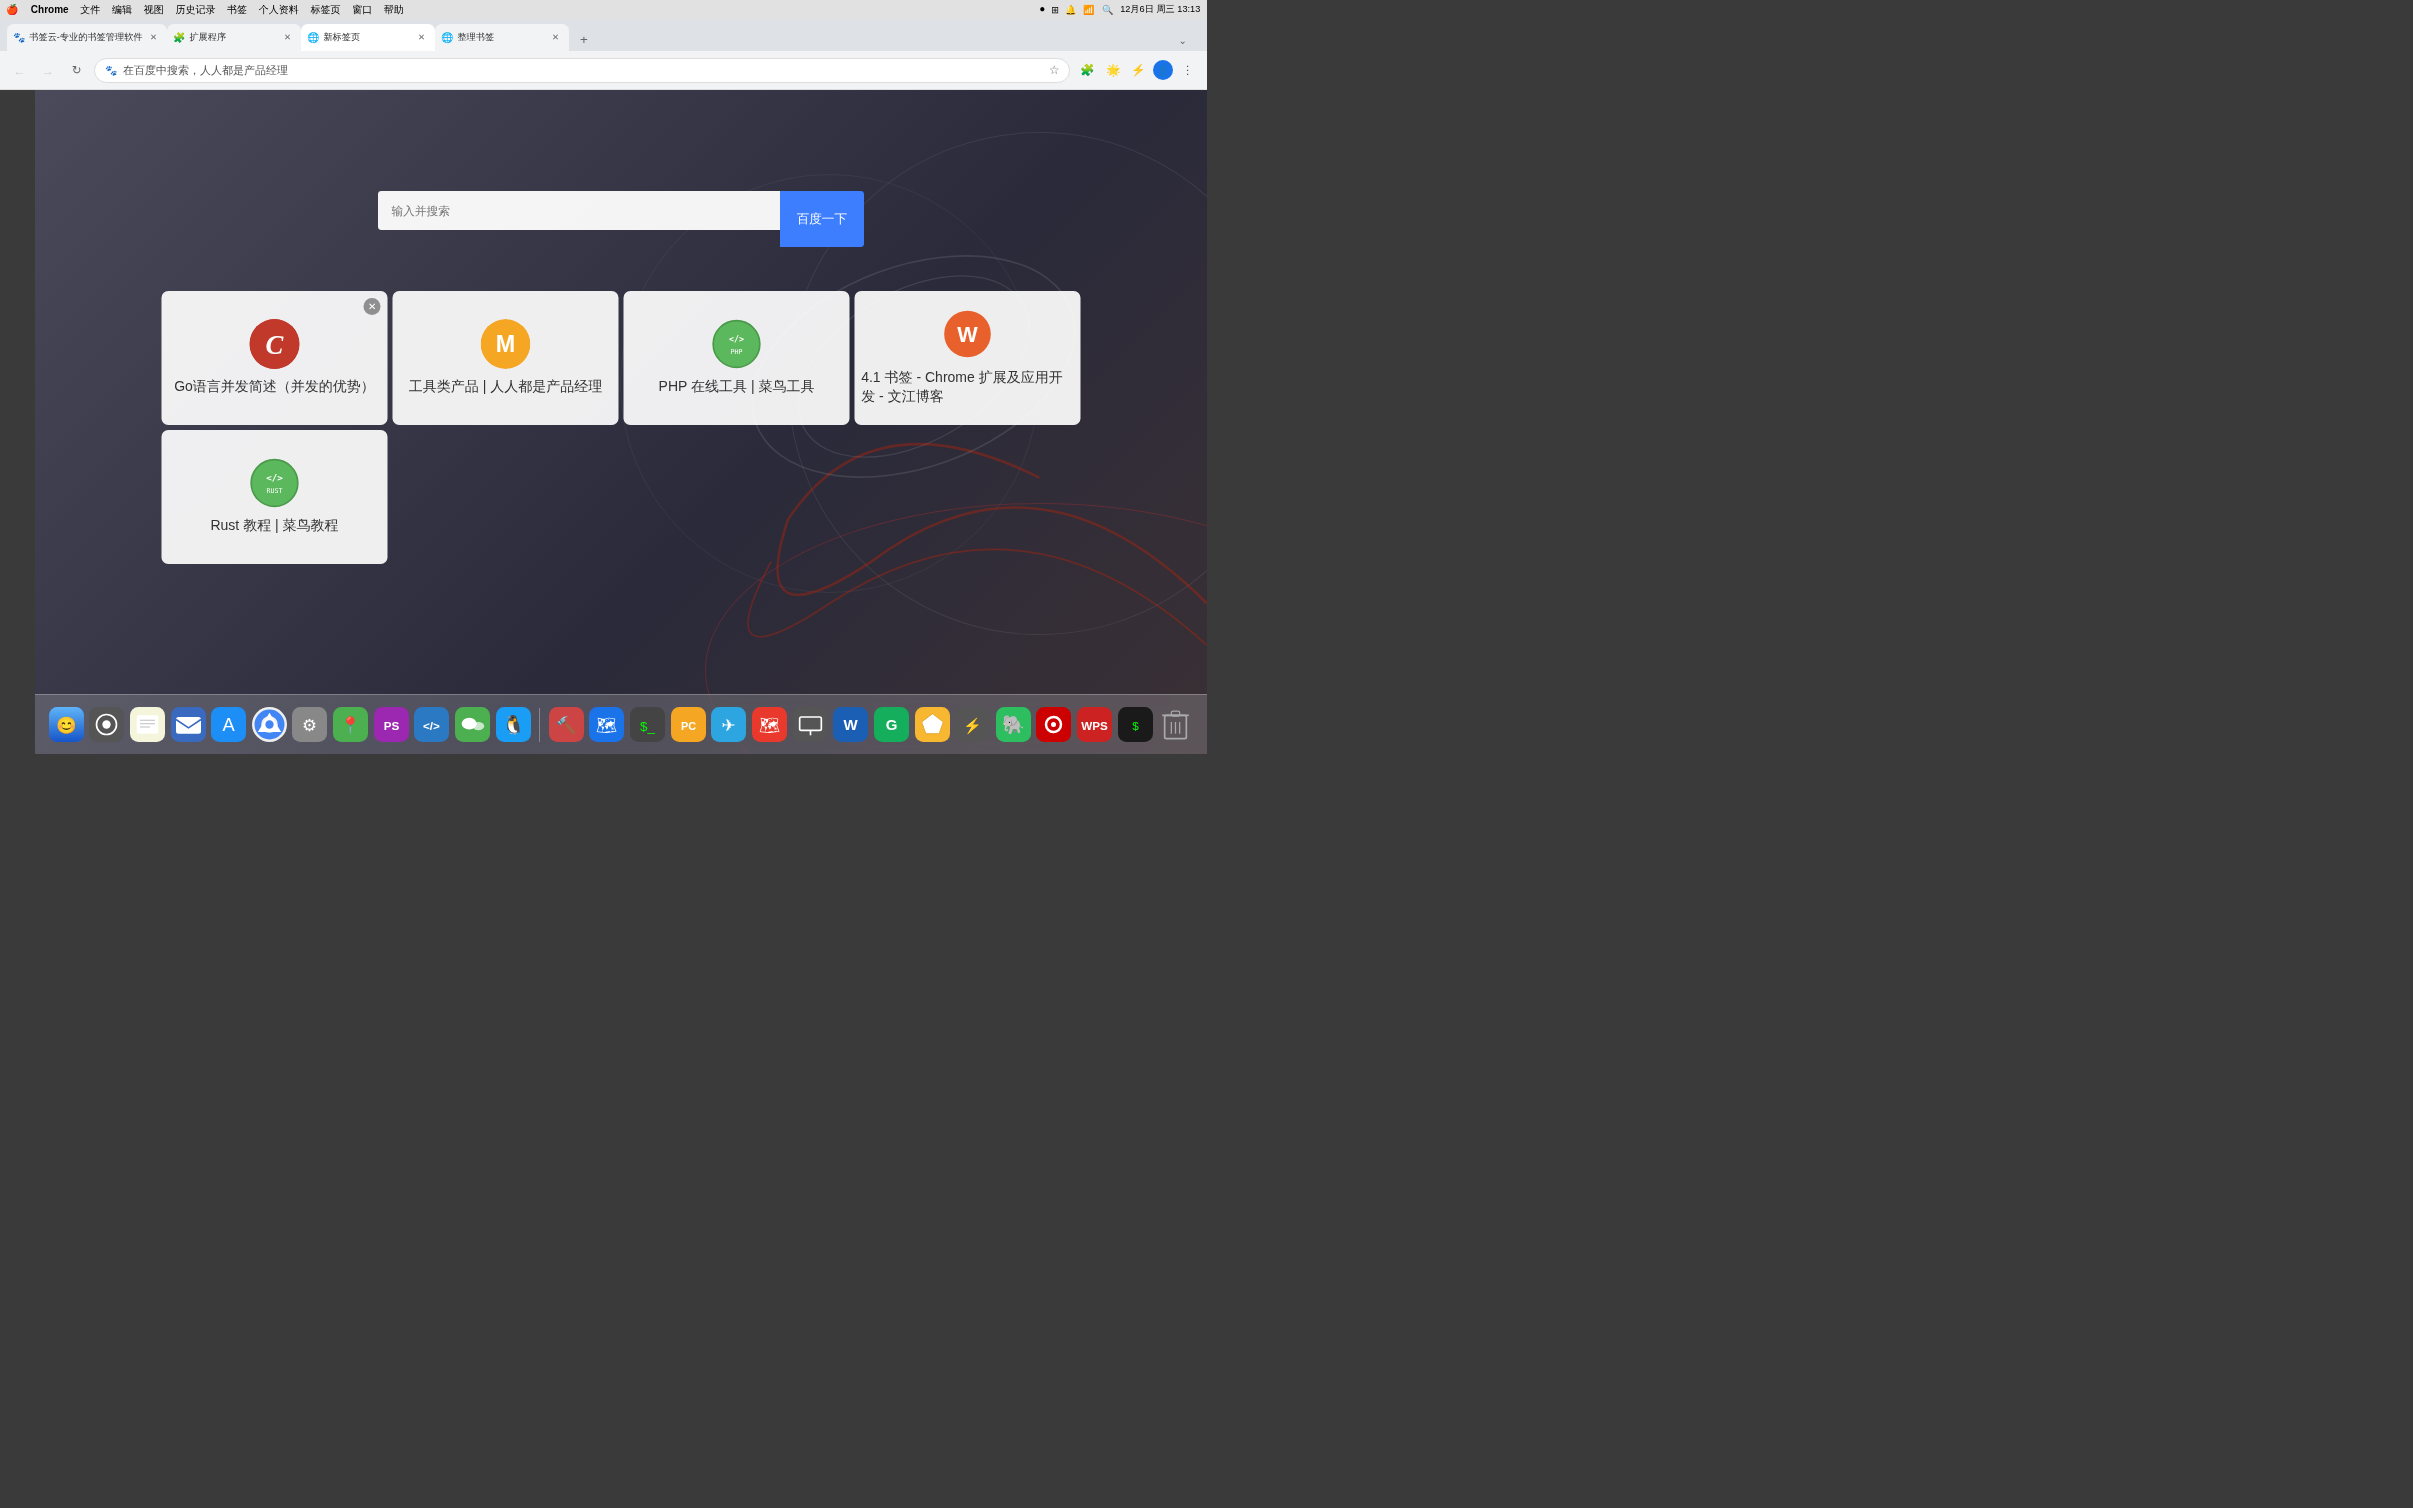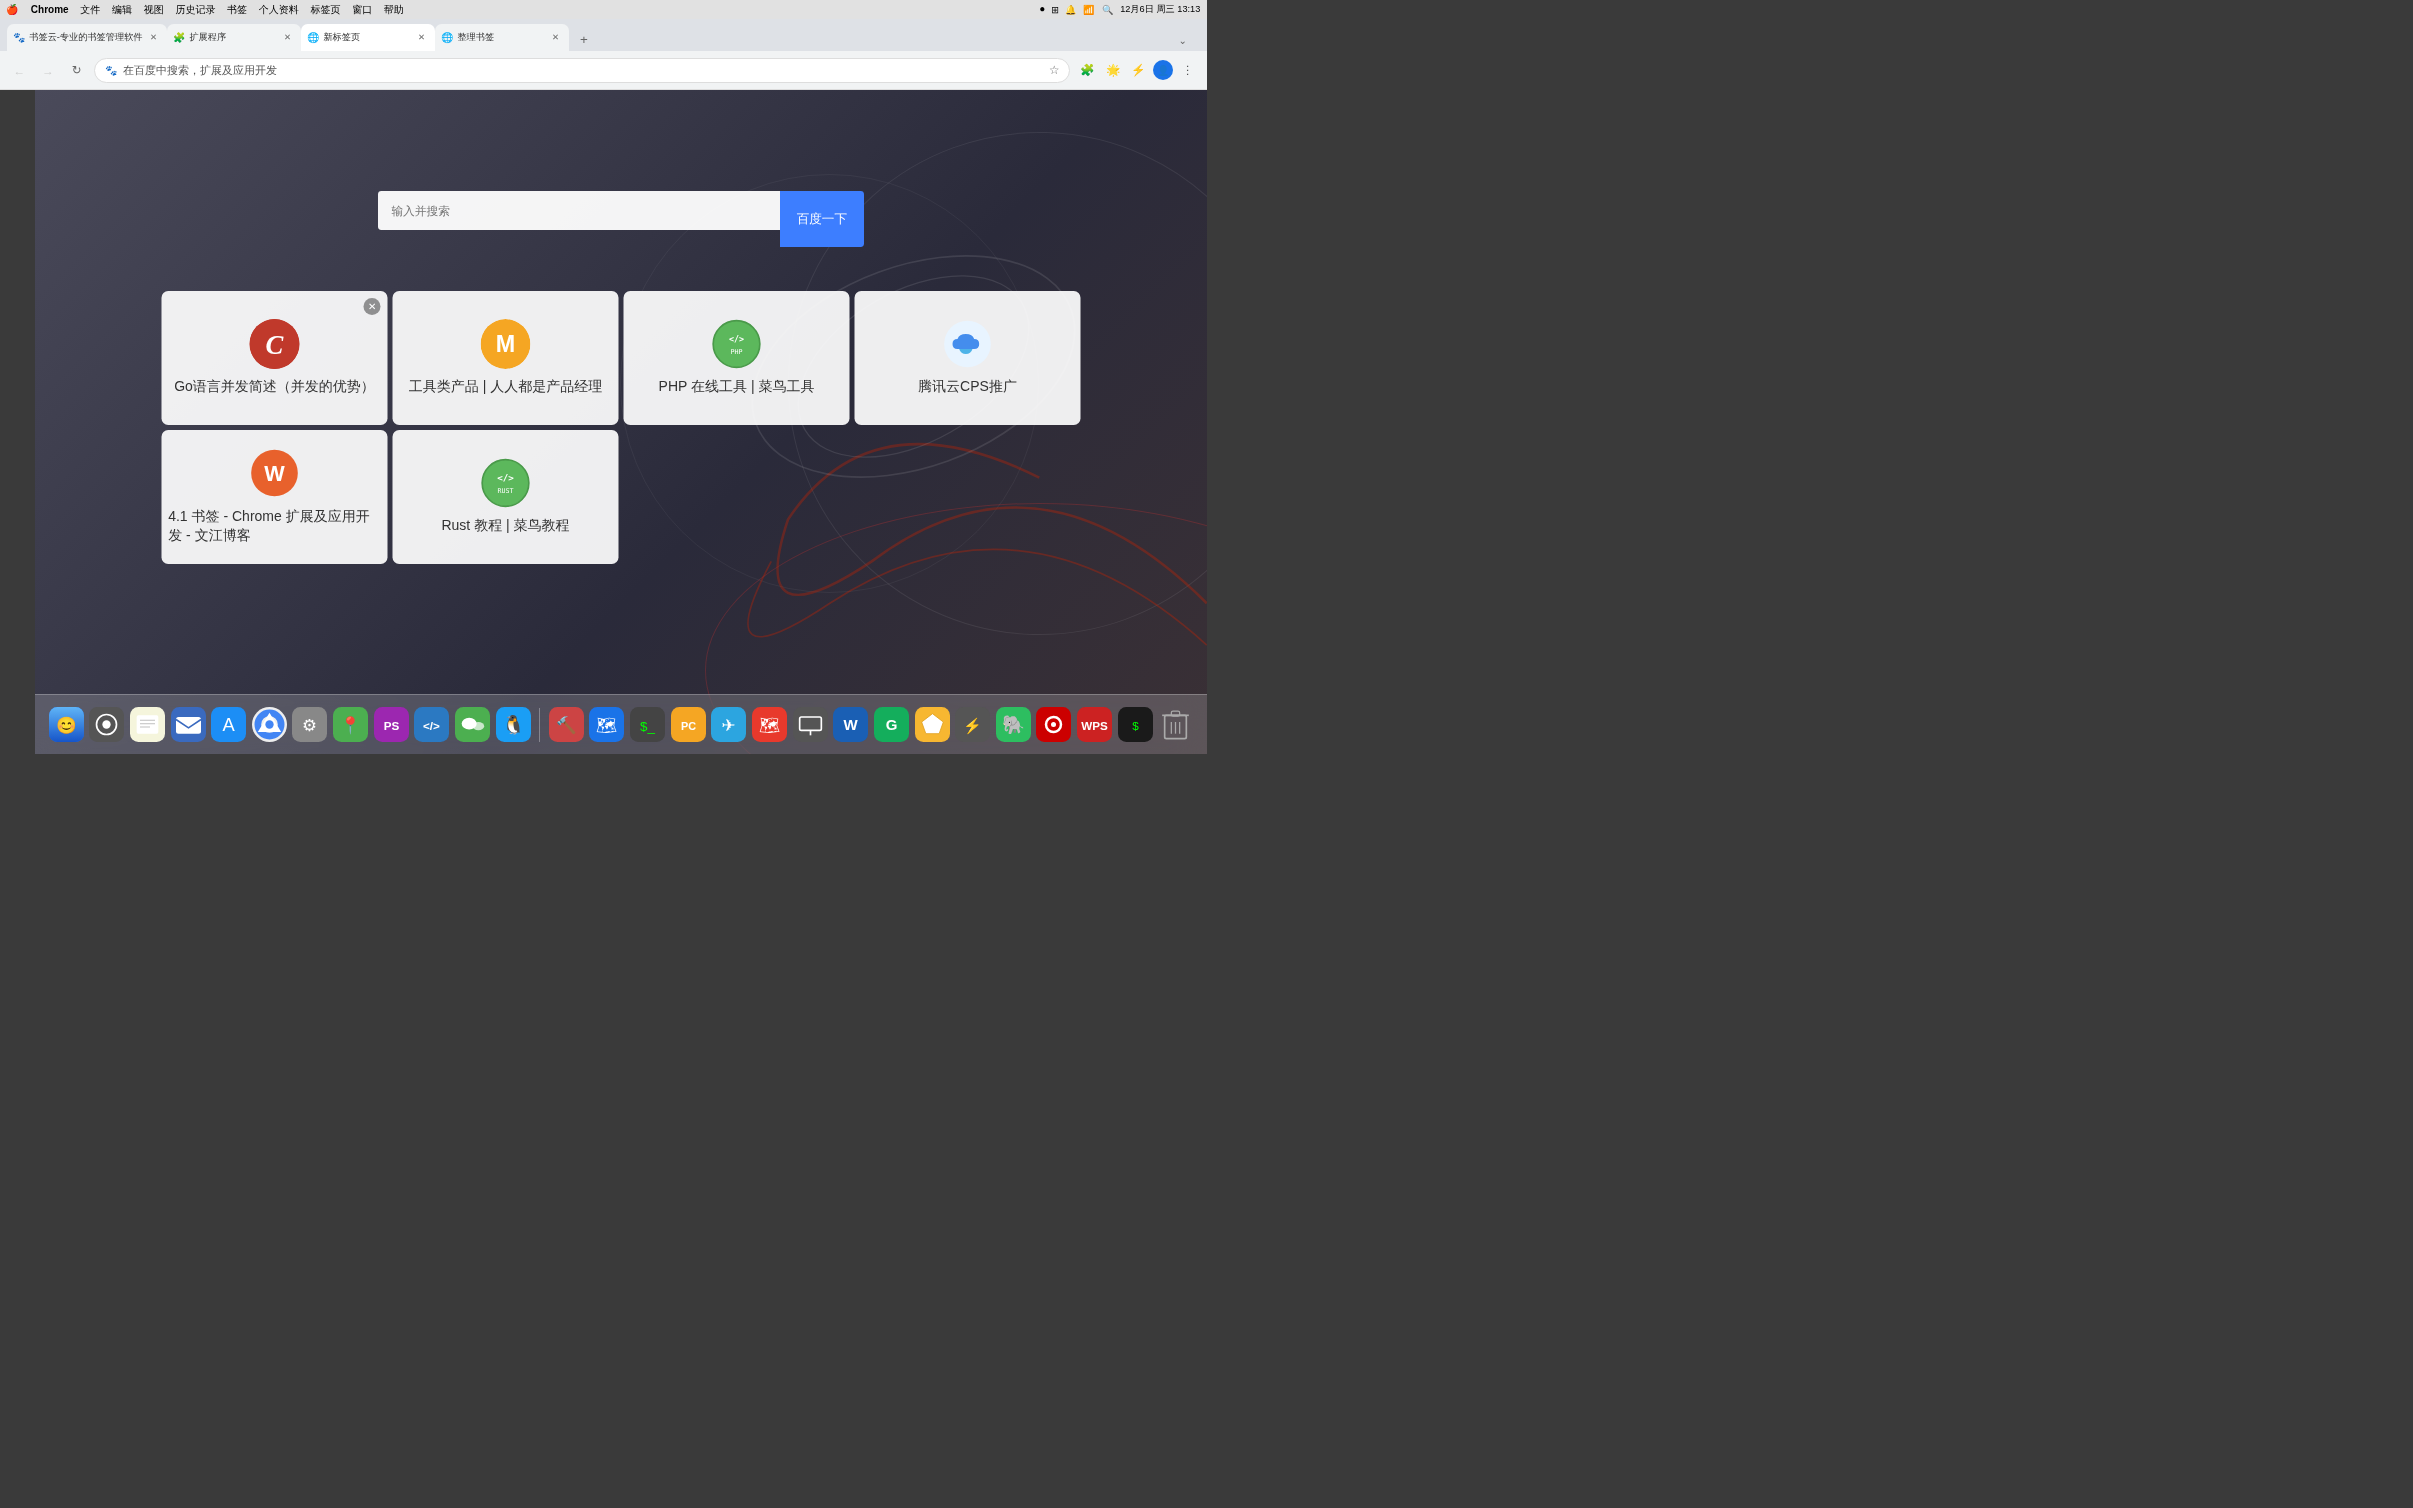--- a/index.html
+++ b/index.html
@@ -414,21 +414,21 @@
       <div class="nav-btn" style="font-size:10px;">⌄</div>
     </div>
   </div>
 
   <div class="address-bar">
     <div class="nav-btn disabled">←</div>
     <div class="nav-btn disabled">→</div>
     <div class="nav-btn">↻</div>
     <div class="address-input-wrap">
       <span class="address-favicon">🐾</span>
-      <span class="address-text">在百度中搜索，扩展及应用开发</span>
+      <span class="address-text">在百度中搜索，人人都是产品经理</span>
       <span class="address-star">☆</span>
     </div>
     <div class="toolbar-icons">
       <div class="toolbar-icon">🧩</div>
       <div class="toolbar-icon">🌟</div>
       <div class="toolbar-icon">⚡</div>
       <div class="profile-icon">👤</div>
       <div class="toolbar-icon">⋮</div>
     </div>
   </div>
@@ -483,31 +483,20 @@
         <div class="shortcut-icon">
           <svg width="50" height="50" viewBox="0 0 60 60" style="font-size:28px">
             <circle cx="30" cy="30" r="28" fill="#5cb85c" stroke="#4a9a4a" stroke-width="2"></circle>
             <text x="30" y="28" text-anchor="middle" fill="white" font-size="10" font-weight="bold" font-family="monospace">&lt;/&gt;</text>
             <text x="30" y="42" text-anchor="middle" fill="white" font-size="8" font-family="monospace">PHP</text>
           </svg>
         </div>
         <span class="shortcut-title">PHP 在线工具 | 菜鸟工具</span>
       </div>
 
-      <div class="shortcut-card">
-        <div class="shortcut-icon">
-          <svg width="50" height="50" viewBox="0 0 60 60">
-            <circle cx="30" cy="30" r="28" fill="#e8f4ff"></circle>
-
-            <path d="M18,36 Q12,36 12,30 Q12,24 18,24 Q20,18 28,18 Q36,18 38,24 Q44,24 44,30 Q44,36 38,36 Z" fill="#1a73e8" opacity="0.8"></path>
-            <path d="M20,36 Q22,42 28,42 Q34,42 36,36" fill="#4db3e8"></path>
-          </svg>
-        </div>
-        <span class="shortcut-title">腾讯云CPS推广</span>
-      </div>
 
       <div class="shortcut-card">
         <div class="shortcut-icon">
           <svg width="50" height="50" viewBox="0 0 60 60" style="font-size:28px">
             <circle cx="30" cy="30" r="28" fill="#e8612c"></circle>
             <text x="30" y="40" text-anchor="middle" fill="white" font-size="26" font-weight="bold" font-family="sans-serif">W</text>
           </svg>
         </div>
         <span class="shortcut-title">4.1 书签 - Chrome 扩展及应用开发 - 文江博客</span>
       </div>

